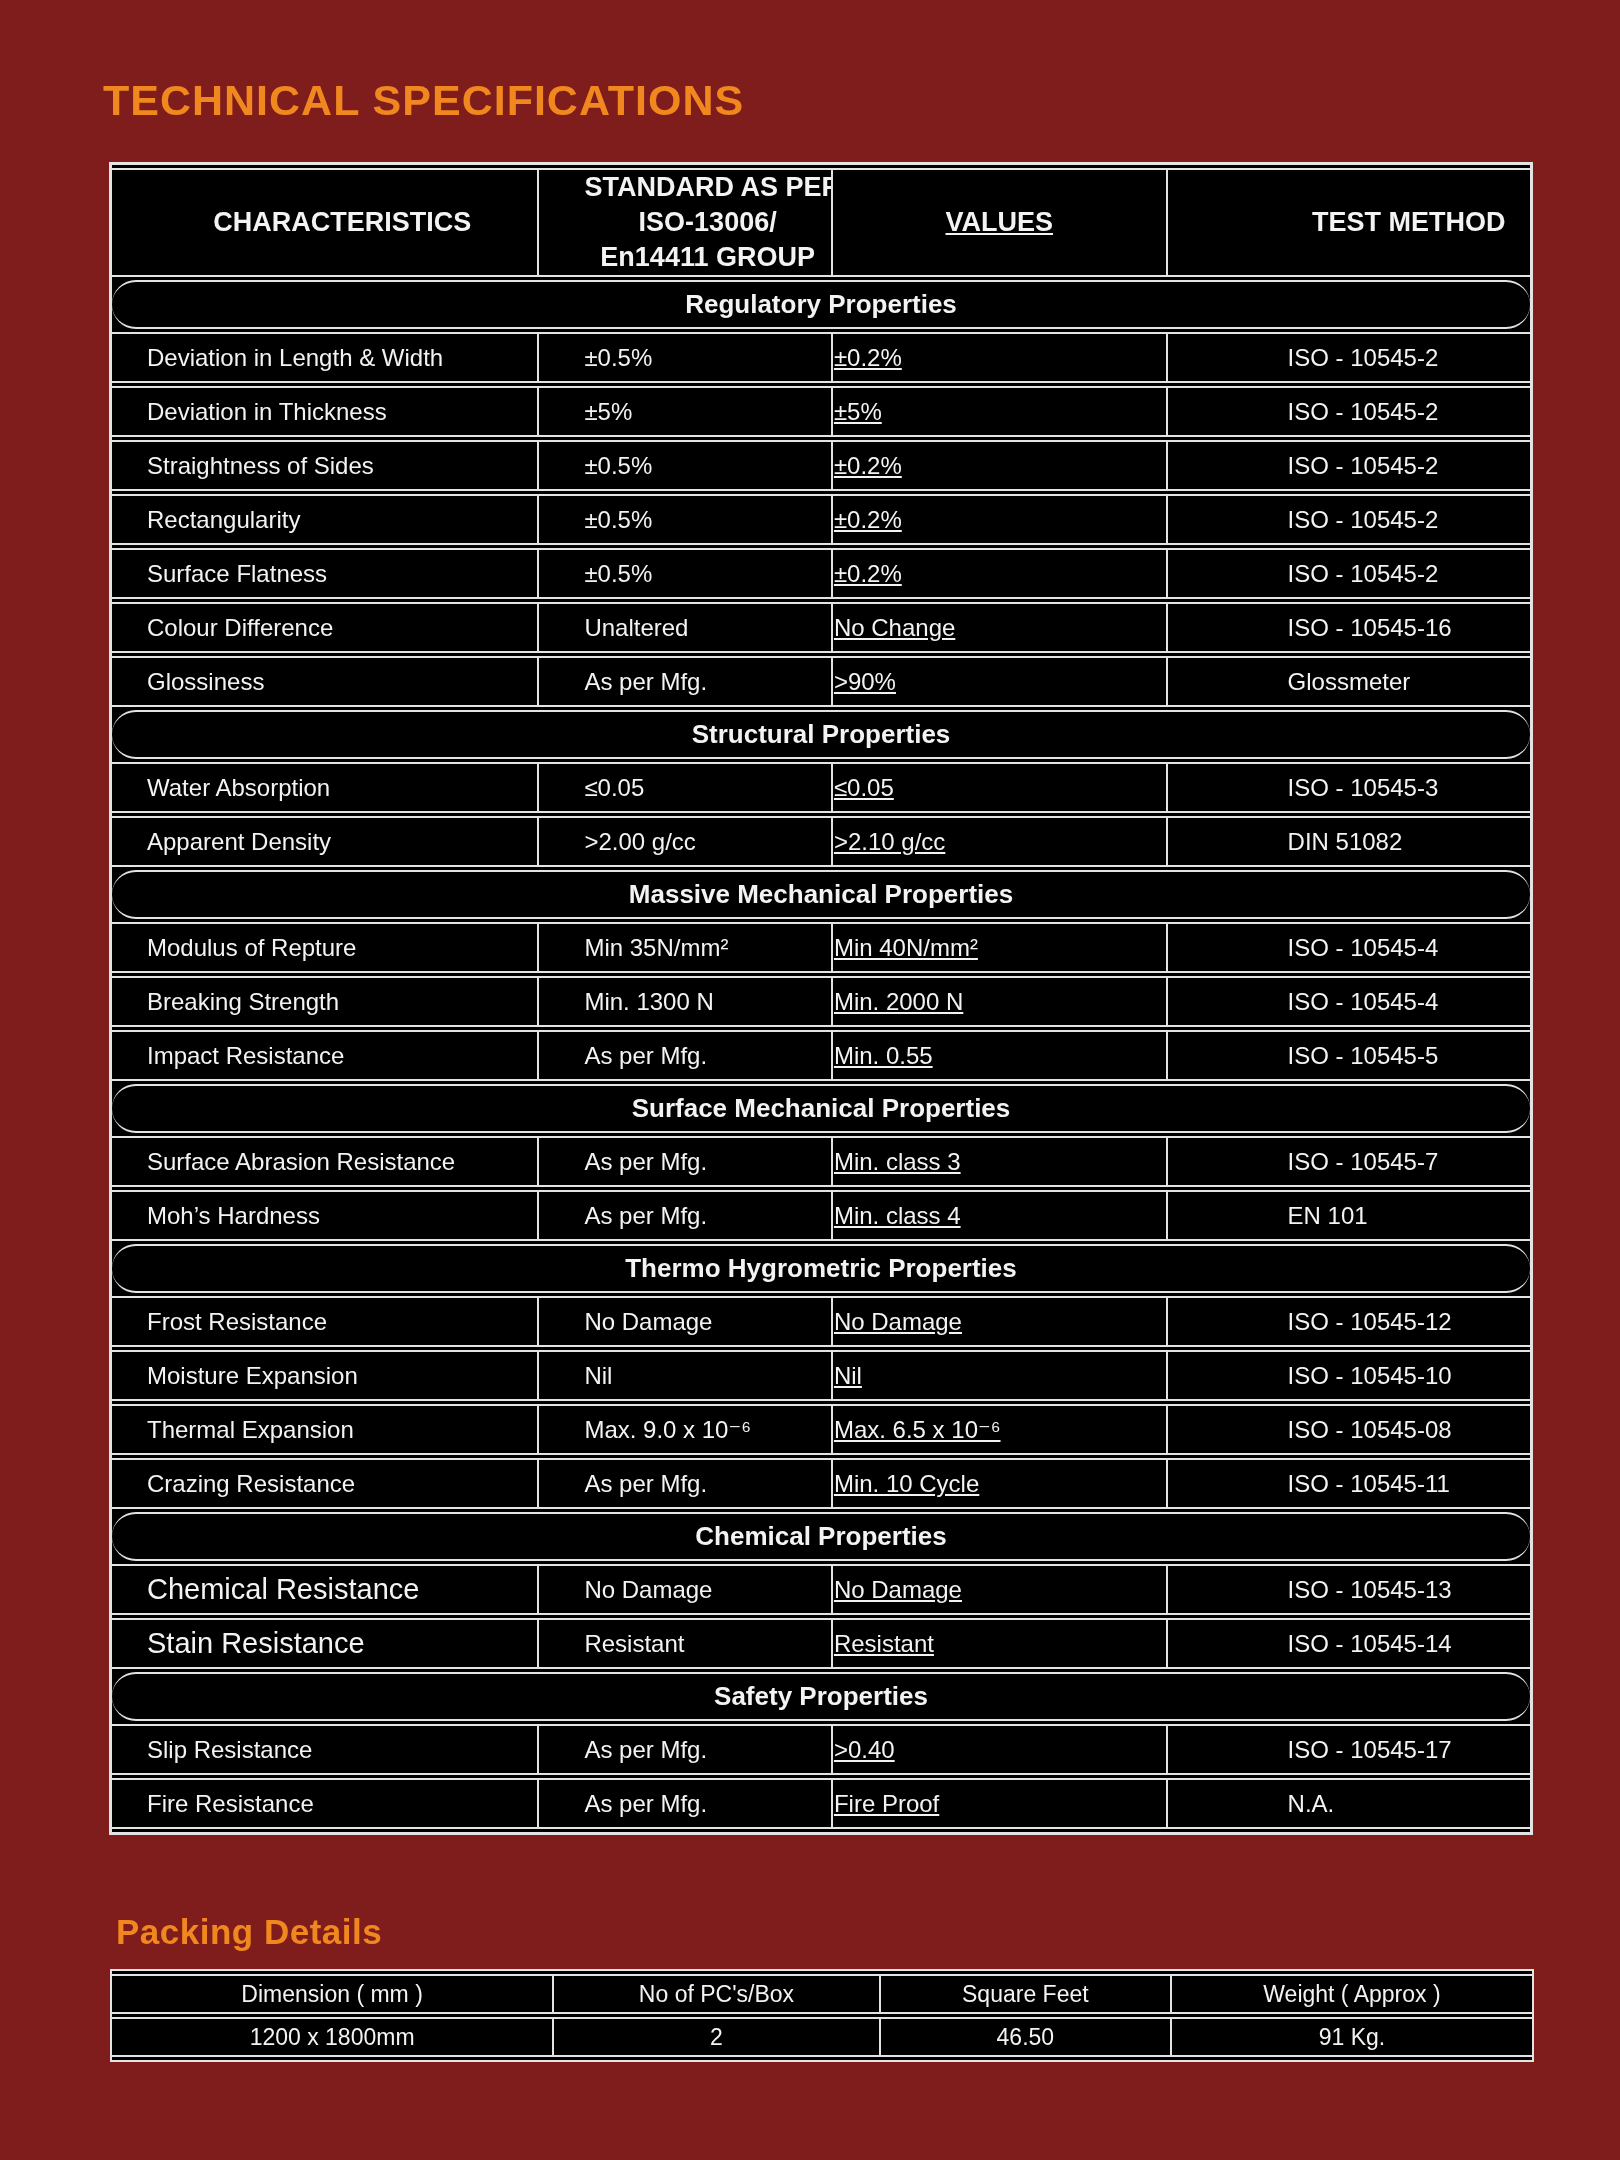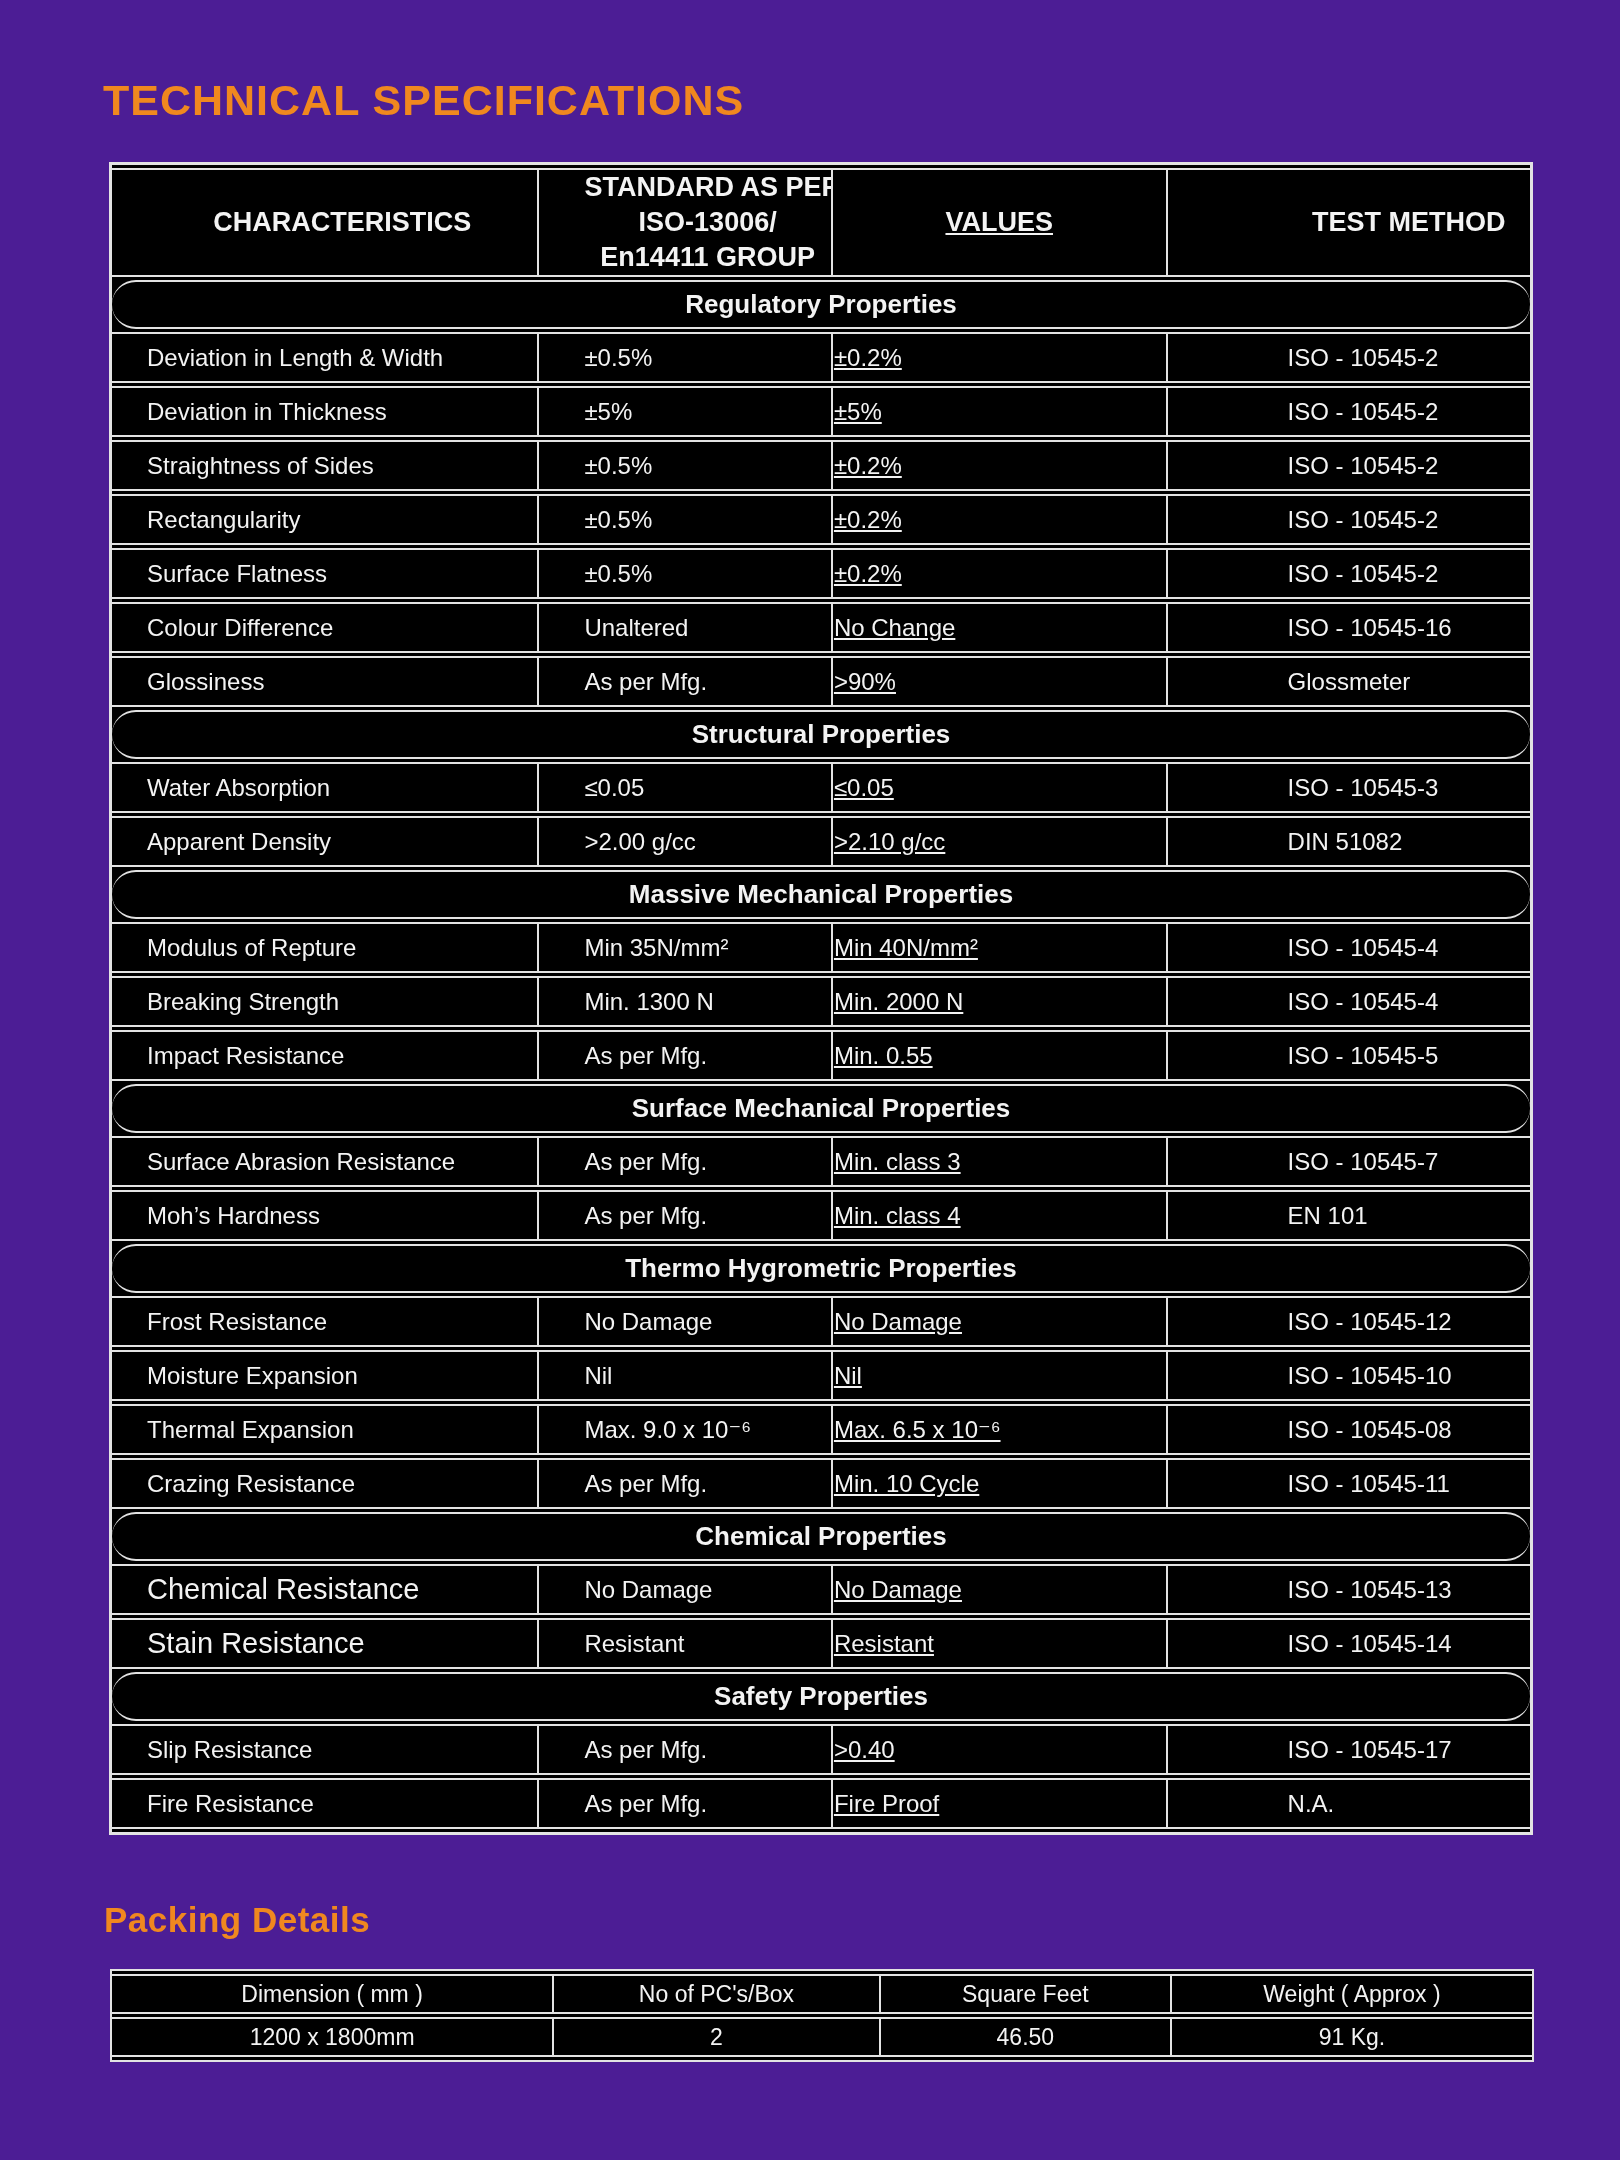--- a/index.html
+++ b/index.html
@@ -1,30 +1,30 @@
 <!DOCTYPE html>
 <html><head>
 <meta charset="utf-8">
 <style>
   html,body{margin:0;padding:0;background:#000;}
   .page{
     position:relative;
     width:1620px;height:2160px;
-    background:#4c1d95;
+    background:#7f1d1d;
     font-family:"Liberation Sans","DejaVu Sans",sans-serif;
     color:#f3f3f3;
     overflow:hidden;
   }
   .main-title{
     position:absolute;left:103px;top:76px;margin:0;
     font-size:43px;font-weight:700;letter-spacing:1px;
     color:#F0881F;
   }
   .packing-title{
-    position:absolute;left:104px;top:1900px;margin:0;
+    position:absolute;left:104px;top:1900px;margin:12px;
     font-size:35px;font-weight:700;letter-spacing:0.5px;
     color:#F0881F;
   }
   table.grid{
     border-collapse:separate;
     border-spacing:0 3px;
     background:#000;
     border:3px solid #e3e3e3;
     table-layout:fixed;
   }

